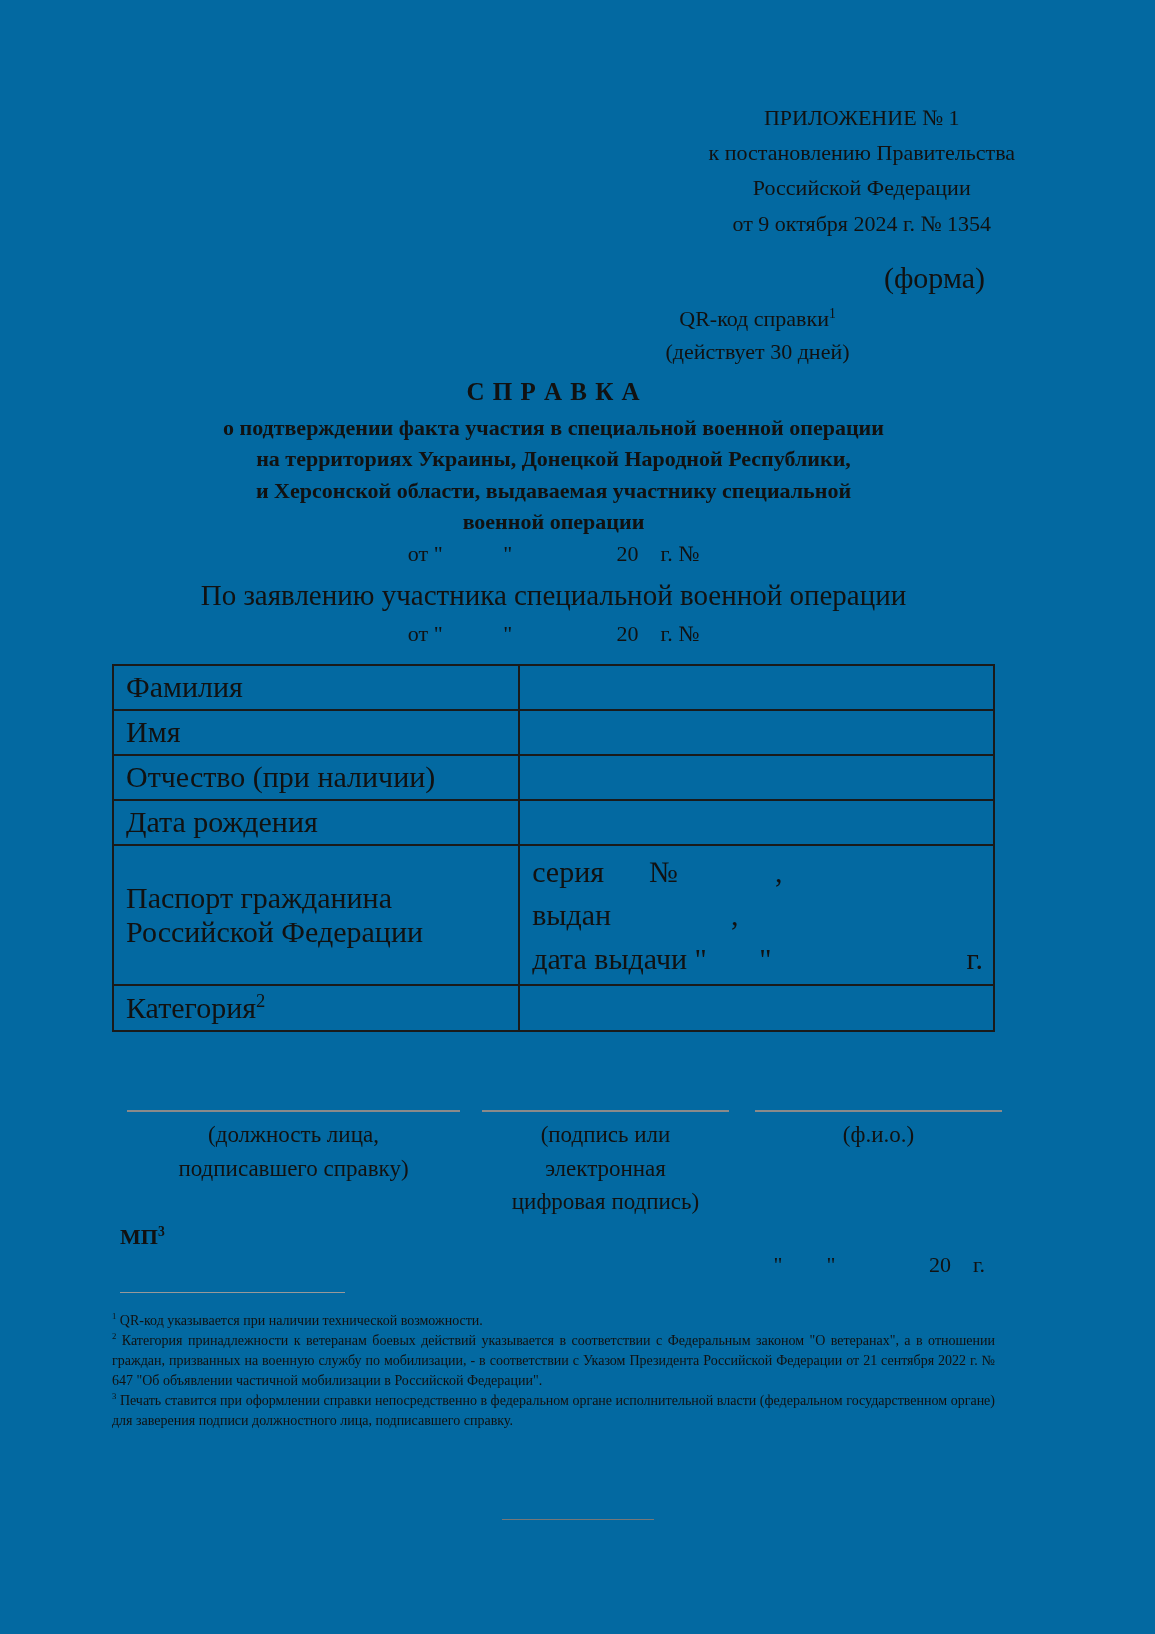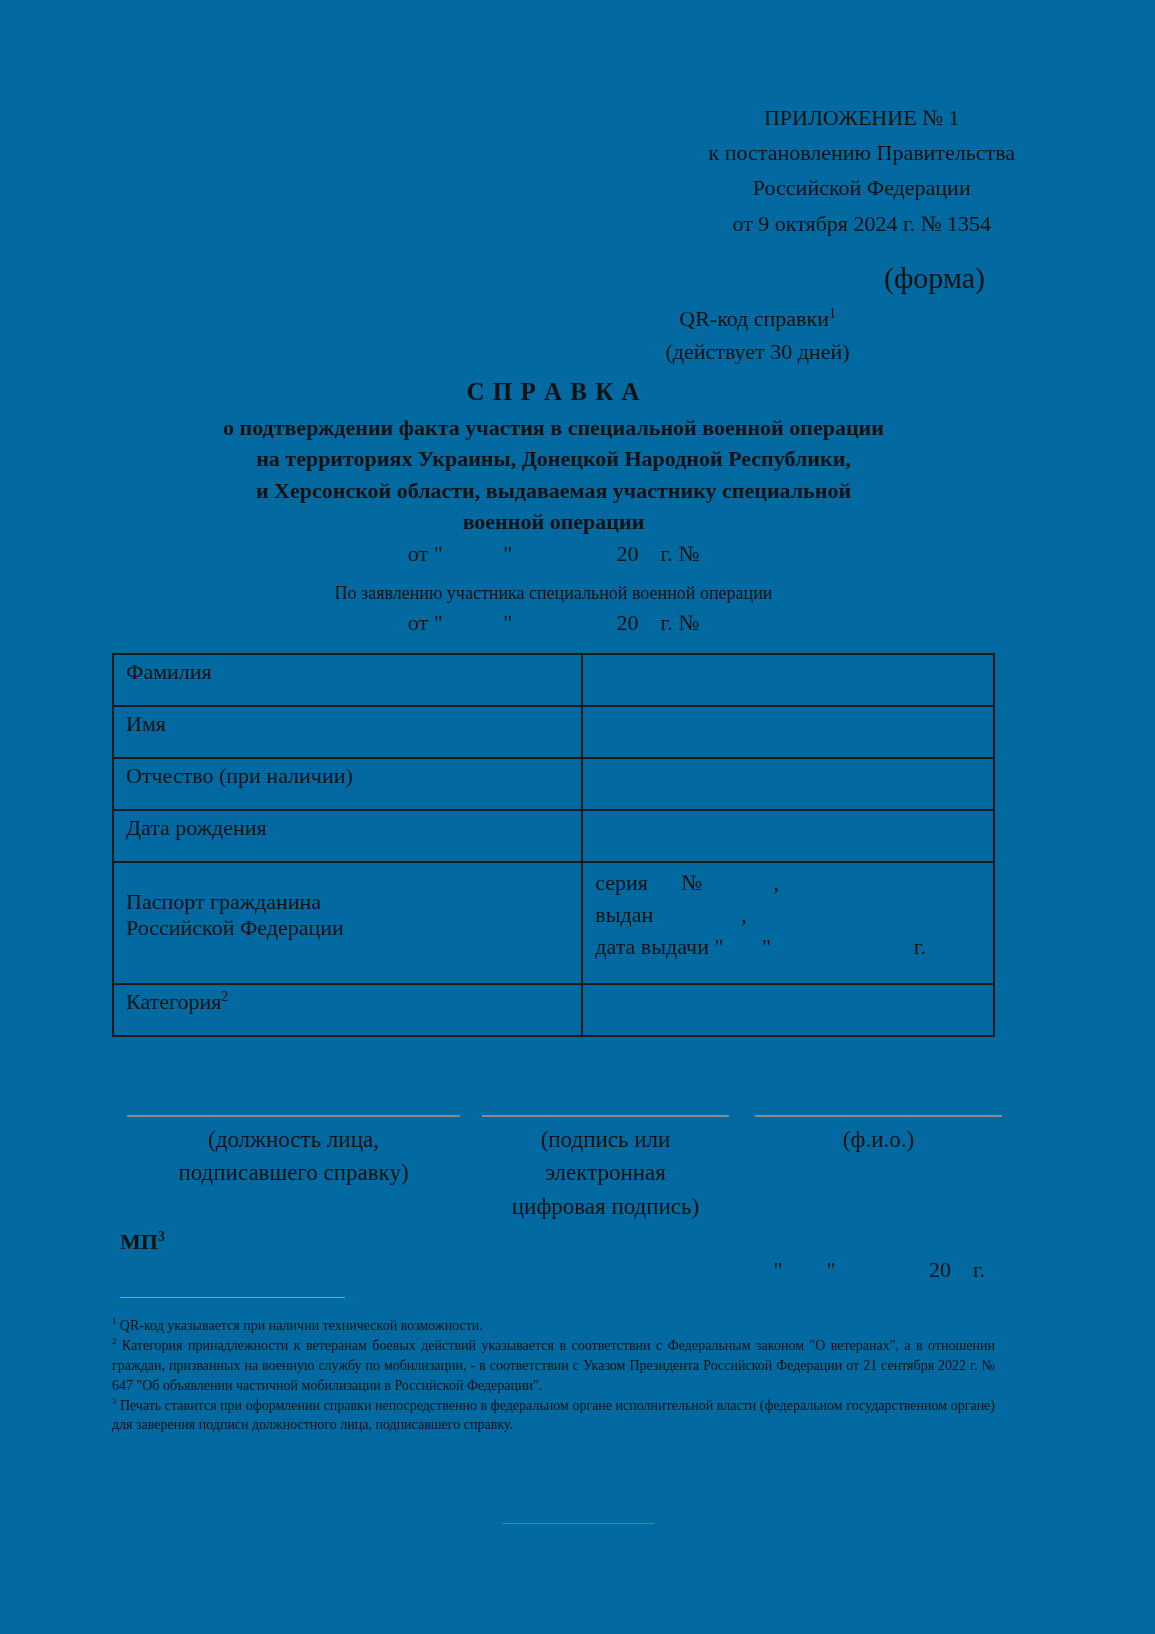--- a/index.html
+++ b/index.html
@@ -53,36 +53,36 @@
   }
   .subtitle div { white-space: nowrap; }
 
   .ot-line {
     text-align: center;
     font-size: 22px;
     line-height: 1.45;
     white-space: pre;
   }
   .statement {
-    margin-top: 11px;
-    text-align: center;
-    font-size: 18px;
+    margin-top: 5px;
+    text-align: center;
+    font-size: 29px;
     line-height: 1.5;
   }
 
   table.form-table {
     margin-top: 14px;
     width: 883px;
     border-collapse: collapse;
   }
   table.form-table td {
     border: 2px solid #1a1a1a;
-    font-size: 22px;
+    font-size: 30px;
     vertical-align: middle;
-    padding: 4px 10px 20px 12px;
+    padding: 4px 10px 4px 12px;
   }
   td.lbl { width: 471px; }
   td.val { width: 412px; border-radius: 23px; }
   tr.simple-row td { height: 45px; }
   tr.passport-row td { height: 104px; }
   tr.category-row td { height: 46px; }
   .pre-line { white-space: pre; line-height: 1.45; }
   sup { font-size: 0.62em; vertical-align: super; line-height: 0; }
 
   .sig-row {

